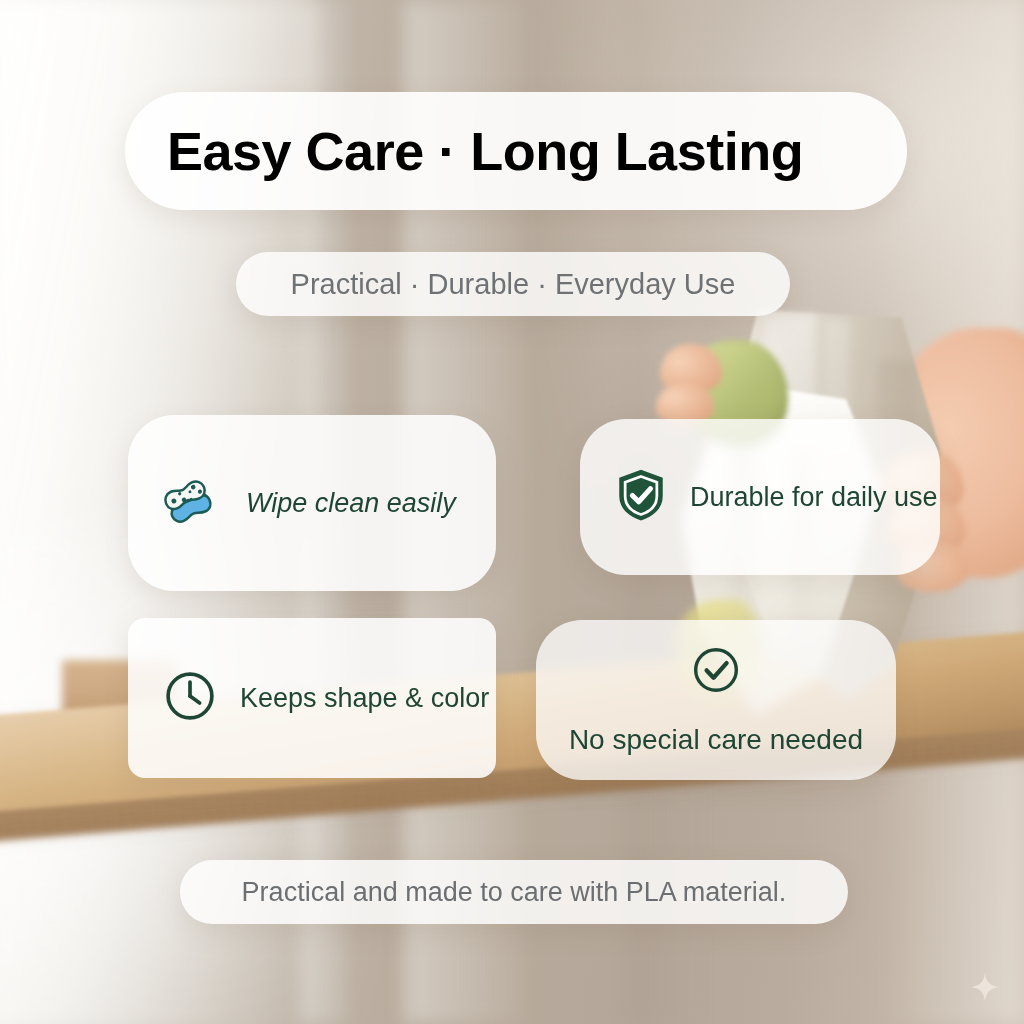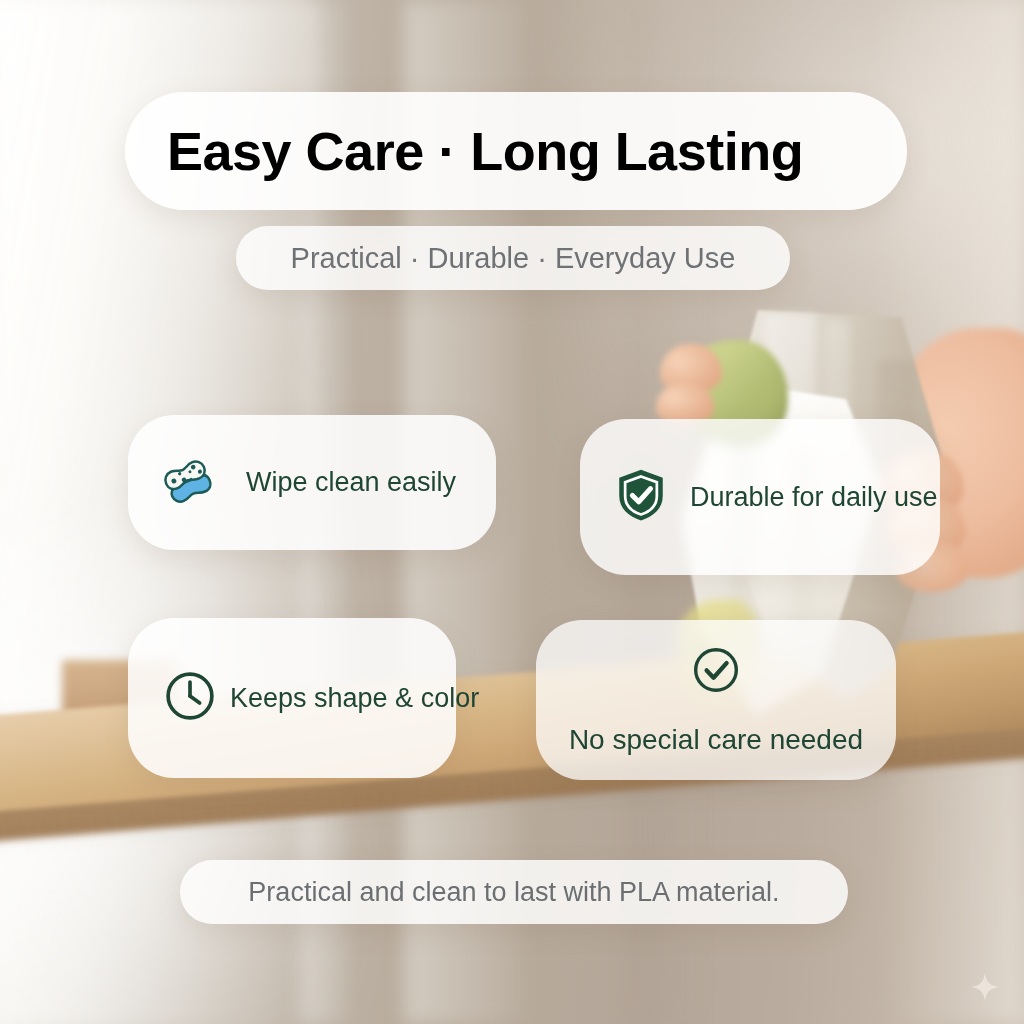--- a/index.html
+++ b/index.html
@@ -175,36 +175,36 @@
     display:flex; align-items:center;
     background:rgba(255,255,255,0.90);
   }
   #title-text {
     padding-left:42px;
     font-size:54px; font-weight:bold; letter-spacing:-0.5px;
     color:#000000; white-space:nowrap;
   }
 
   #subtitle-pill {
-    left:236px; top:226px; width:554px; height:64px;
+    left:236px; top:252px; width:554px; height:64px;
     border-radius:32px;
     display:flex; align-items:center; justify-content:center;
     background:rgba(255,255,255,0.80);
   }
   #subtitle-text { font-size:29px; color:#6e7275; white-space:nowrap; }
 
   .card { border-radius:46px; }
 
-  #card-1 { left:128px; top:415px; width:368px; height:135px;
-            display:flex; align-items:center; padding-left:34px; gap:22px; }
+  #card-1 { left:128px; top:415px; width:368px; height:176px;
+            display:flex; align-items:center; padding-left:34px; gap:22px;font-style:italic; }
   #card-2 { left:536px; top:419px; width:360px; height:156px;
             display:flex; align-items:center; padding-left:32px; gap:20px;
             background:rgba(255,255,255,0.80);margin-left:44px; }
-  #card-3 { left:128px; top:618px; width:328px; height:160px;
-            display:flex; align-items:center; padding-left:34px; gap:12px; }
+  #card-3 { left:128px; top:618px; width:368px; height:160px;
+            display:flex; align-items:center; padding-left:34px; gap:22px;border-radius:17px; }
   #card-4 { left:536px; top:620px; width:360px; height:160px;
             display:flex; flex-direction:column; align-items:center;
             justify-content:center; gap:24px;
             background:rgba(255,255,255,0.74); }
 
   .card-label { font-size:27px; color:#1f4634; white-space:nowrap; }
   #card-4 .card-label { font-size:28px; }
 
   #footer-pill {
     left:180px; top:860px; width:668px; height:64px;
@@ -311,20 +311,20 @@
   <span class="icon">
     <svg width="52" height="52" viewBox="0 0 64 64">
       <circle cx="32" cy="32" r="25" fill="none" stroke="#1f4634" stroke-width="4.2"></circle>
       <path d="M20.5 32.5 l8.5 9 16-18" fill="none" stroke="#1f4634" stroke-width="5.4" stroke-linecap="round" stroke-linejoin="round"></path>
     </svg>
   </span>
   <span class="card-label">No special care needed</span>
 </div>
 
 <div class="pill" id="footer-pill">
-  <div id="footer-text">Practical and clean to last with PLA material.</div>
+  <div id="footer-text">Practical and made to care with PLA material.</div>
 </div>
 
 <div id="sparkle">
   <svg width="30" height="30" viewBox="0 0 32 32">
     <path d="M16 1 C17.6 11 21 14.4 31 16 C21 17.6 17.6 21 16 31 C14.4 21 11 17.6 1 16 C11 14.4 14.4 11 16 1 Z" fill="#f3ece3"></path>
   </svg>
 </div>
 
 </body></html>

